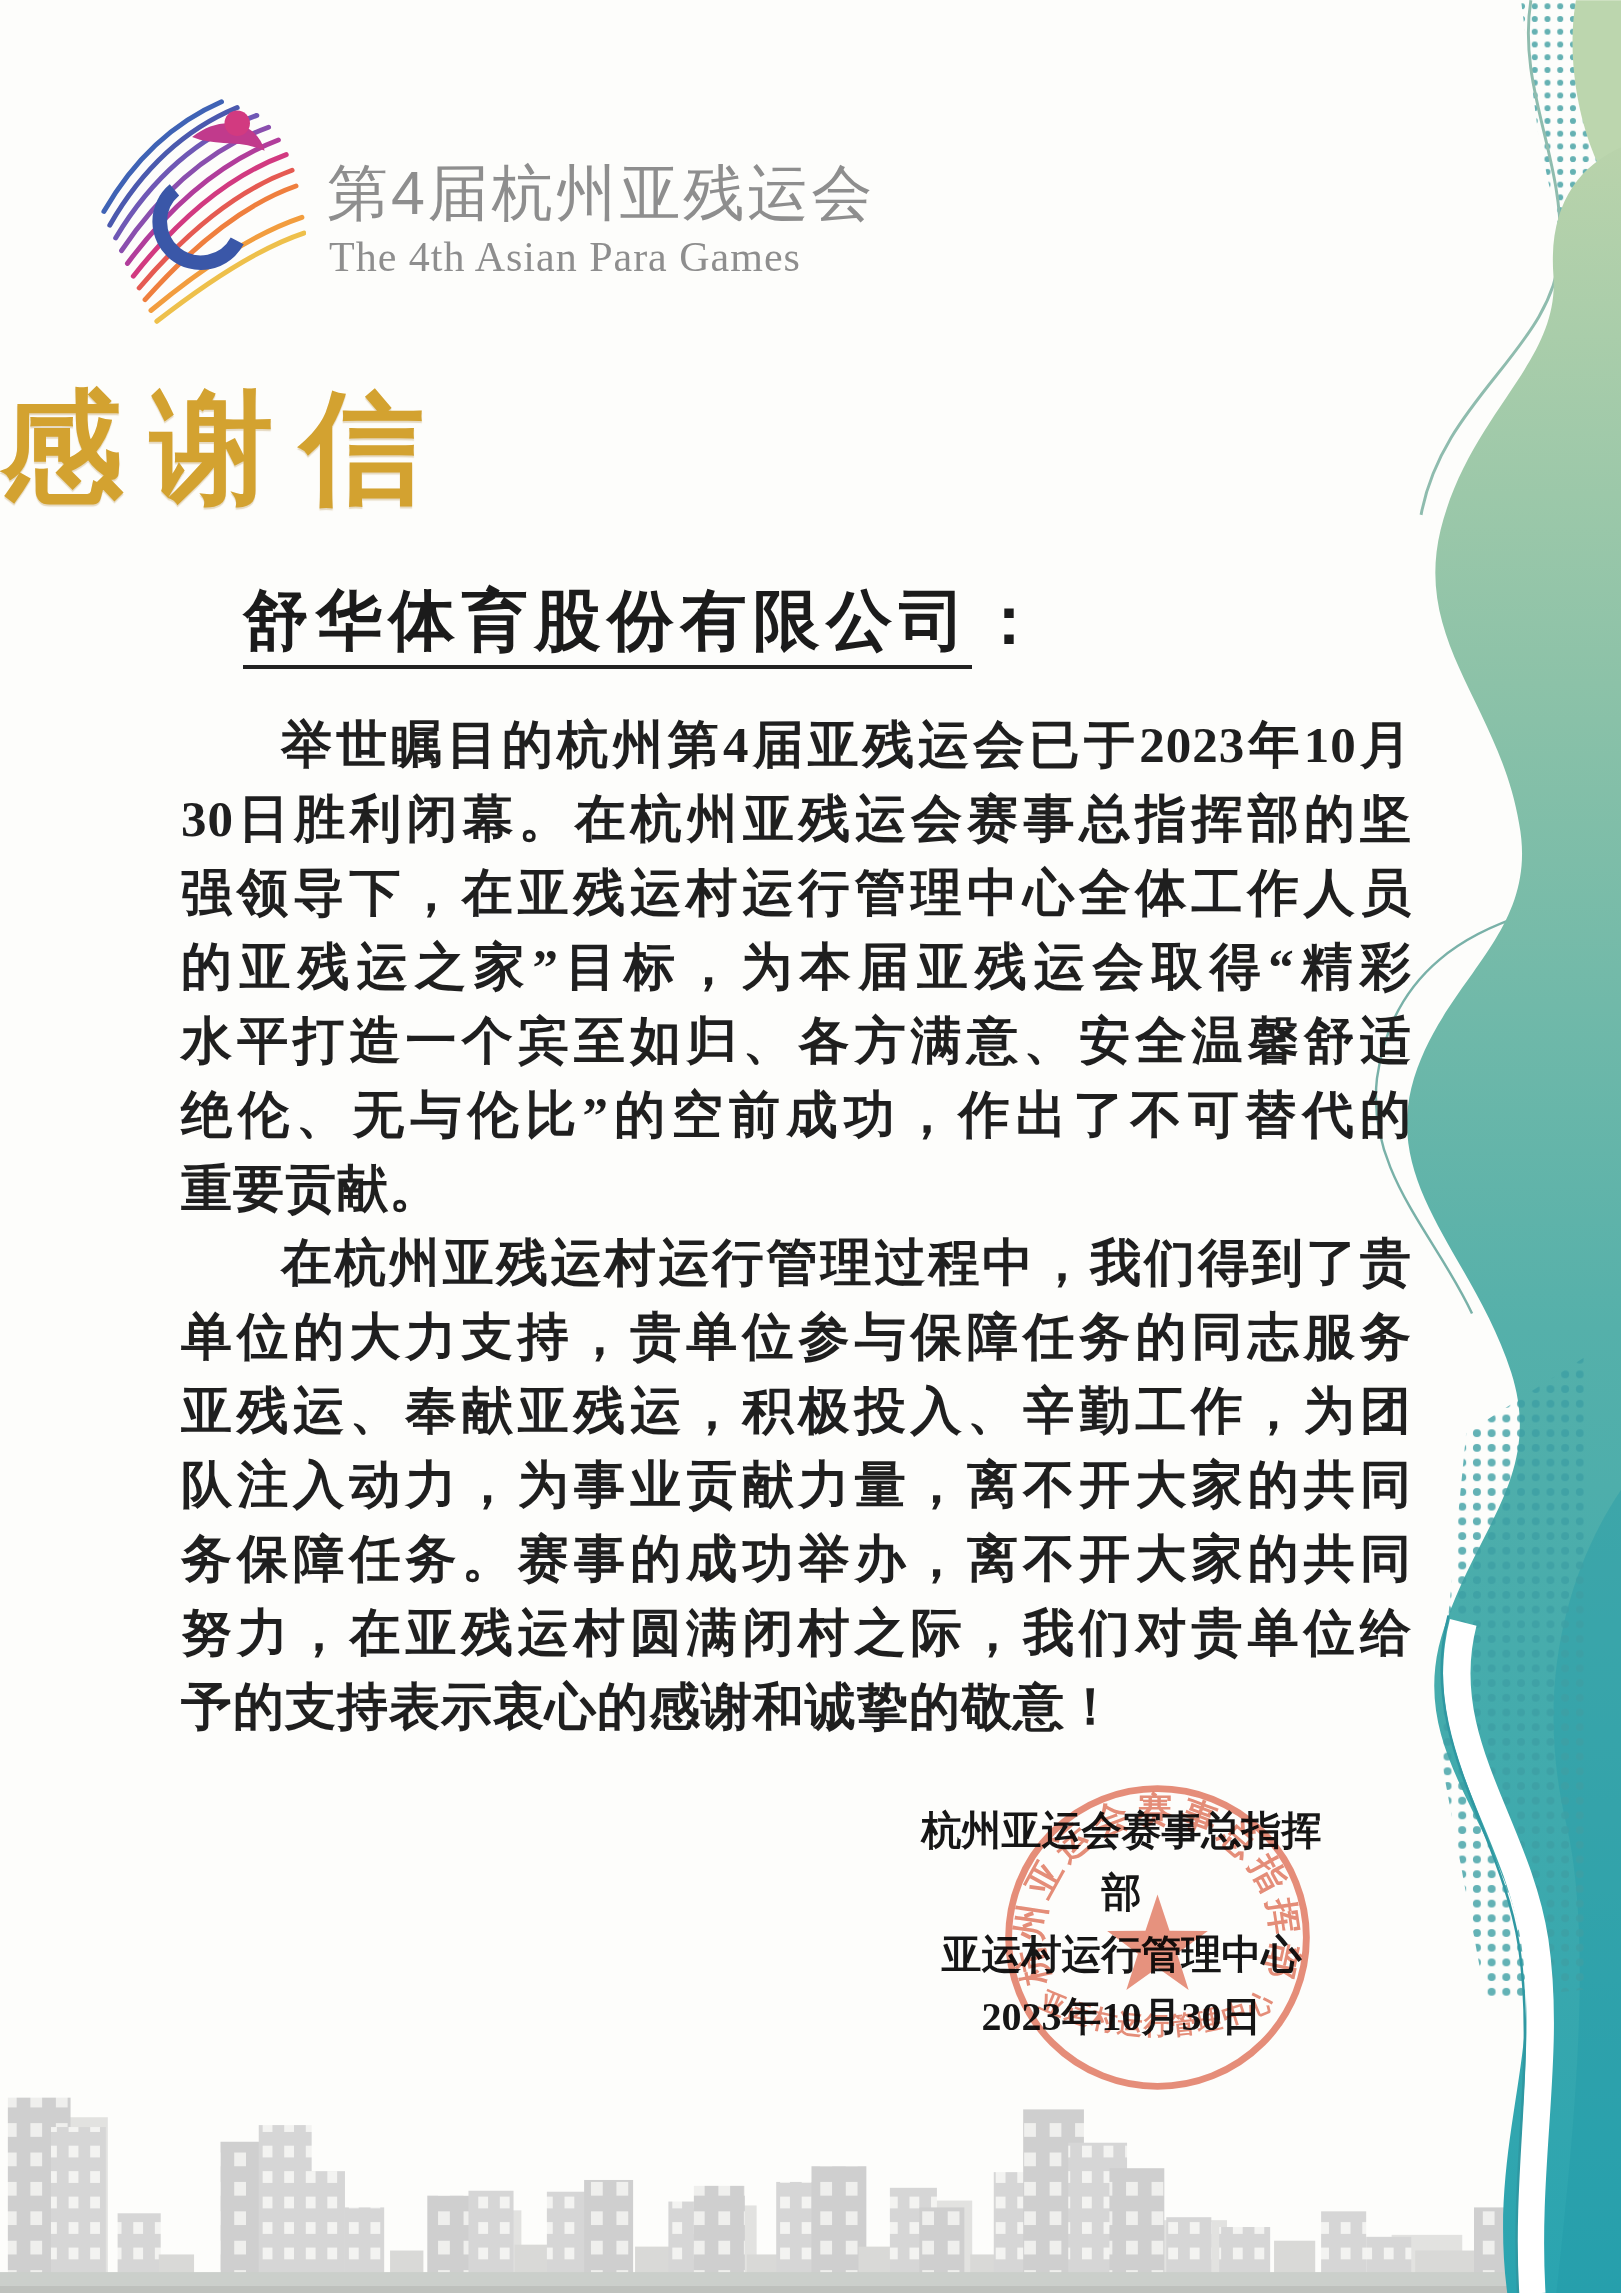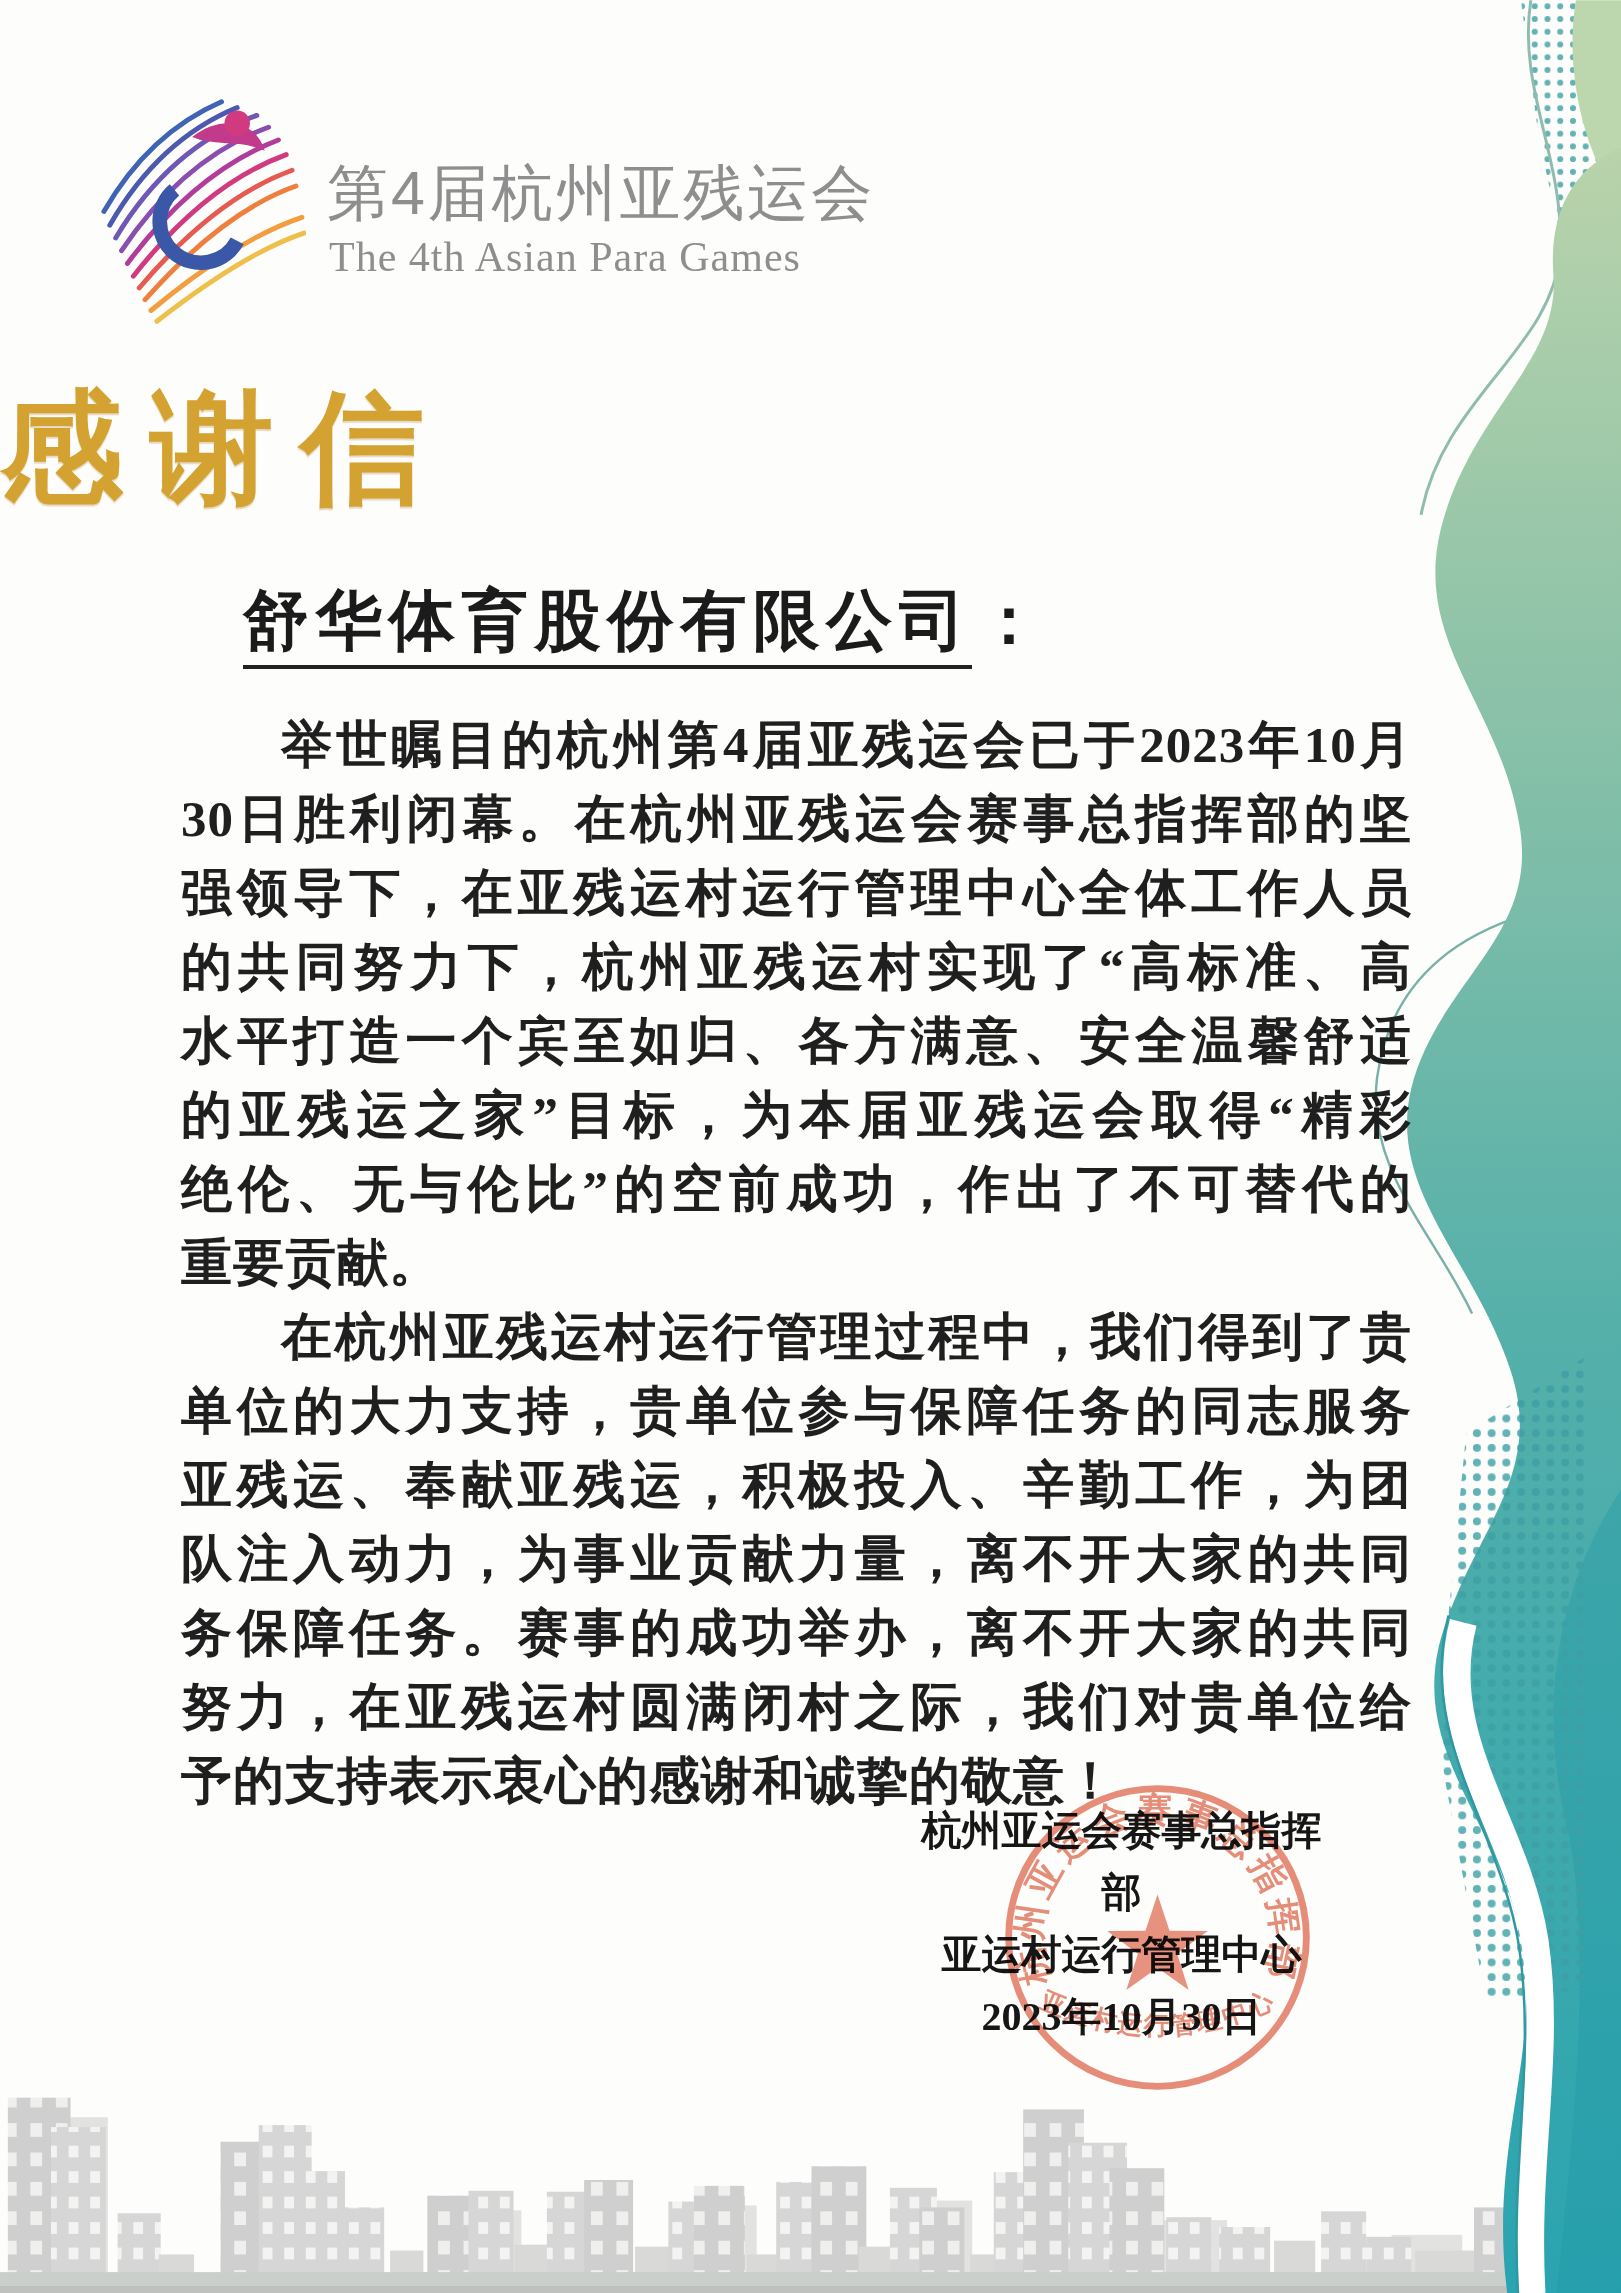--- a/index.html
+++ b/index.html
@@ -197,23 +197,22 @@
   <div class="title">感谢信</div>
 
   <div class="salutation">
     <span class="company">舒华体育股份有限公司</span><span class="colon">：</span>
   </div>
 
   <div class="body-block">
       <div class="line first">举世瞩目的杭州第4届亚残运会已于2023年10月</div>
       <div class="line">30日胜利闭幕。在杭州亚残运会赛事总指挥部的坚</div>
       <div class="line">强领导下，在亚残运村运行管理中心全体工作人员</div>
-      <div class="line">的共同努力下，杭州亚残运村实现了“高标准、高</div>
+      <div class="line">的亚残运之家”目标，为本届亚残运会取得“精彩</div>
       <div class="line">水平打造一个宾至如归、各方满意、安全温馨舒适</div>
-      <div class="line">的亚残运之家”目标，为本届亚残运会取得“精彩</div>
       <div class="line">绝伦、无与伦比”的空前成功，作出了不可替代的</div>
       <div class="line lastline">重要贡献。</div>
       <div class="line first">在杭州亚残运村运行管理过程中，我们得到了贵</div>
       <div class="line">单位的大力支持，贵单位参与保障任务的同志服务</div>
       <div class="line">亚残运、奉献亚残运，积极投入、辛勤工作，为团</div>
       <div class="line">队注入动力，为事业贡献力量，离不开大家的共同</div>
       <div class="line">务保障任务。赛事的成功举办，离不开大家的共同</div>
       <div class="line">努力，在亚残运村圆满闭村之际，我们对贵单位给</div>
       <div class="line lastline">予的支持表示衷心的感谢和诚挚的敬意！</div>
     </div>

